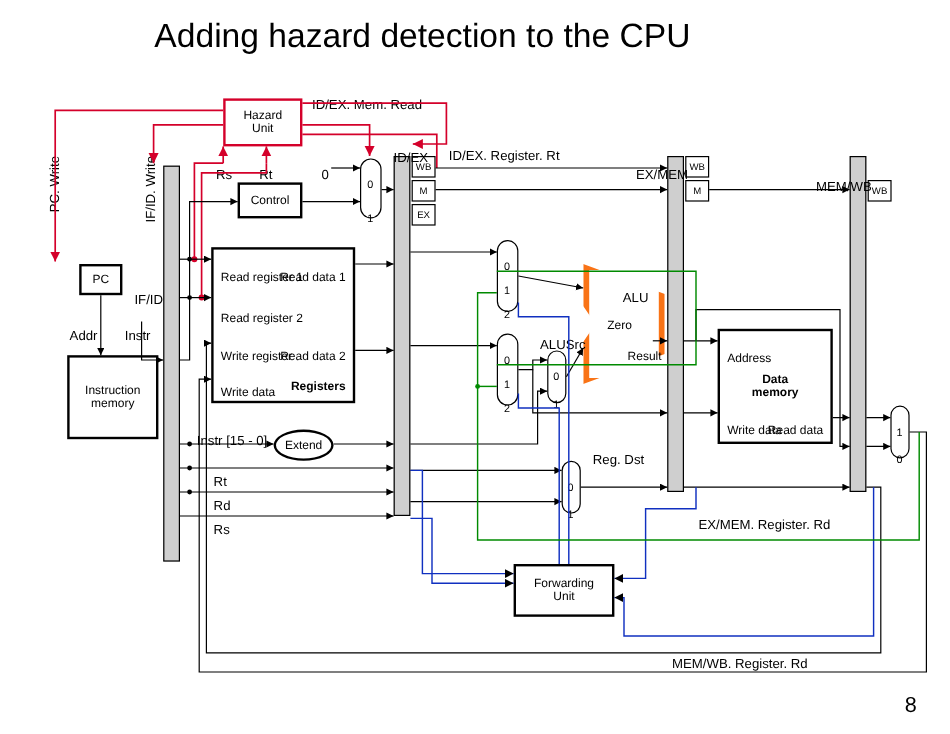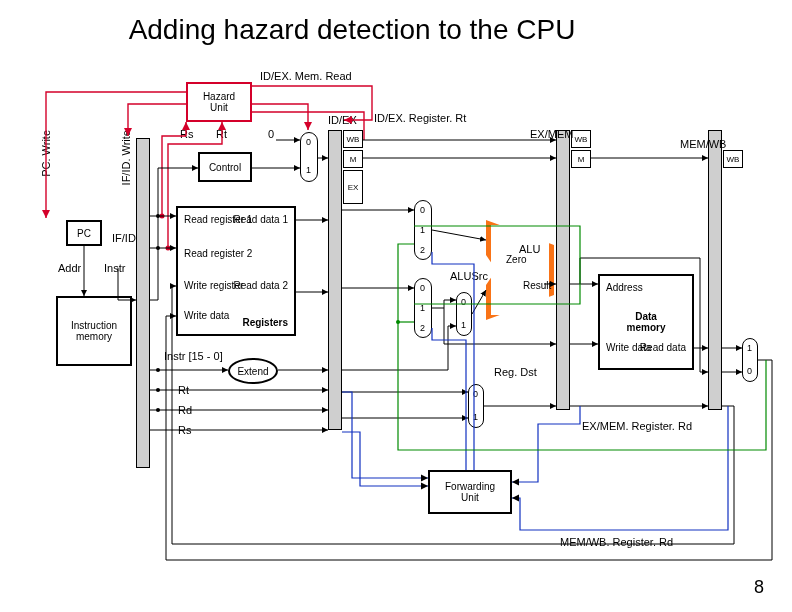--- a/index.html
+++ b/index.html
@@ -22,20 +22,21 @@
   .slidenum {
     position: absolute;
     right: 28px;
     bottom: 14px;
     font-size: 18px;
   }
   .lbl {
     position: absolute;
     font-size: 11px;
     white-space: nowrap;
+    margin-top: 12px;
   }
   .lbl.small { font-size: 10px; }
   .lbl.tiny  { font-size: 9px; }
   .box {
     position: absolute;
     border: 1px solid #000;
     background: #fff;
     font-size: 10px;
     text-align: center;
     display: flex;
@@ -97,21 +98,21 @@
 <div class="title">Adding hazard detection to the CPU</div>
 <div class="slidenum">8</div>
 
 <div class="pipe" style="left:136px; top:138px; width:14px; height:330px;"></div>
 <div class="pipe" style="left:328px; top:130px; width:14px; height:300px;"></div>
 <div class="pipe" style="left:556px; top:130px; width:14px; height:280px;"></div>
 <div class="pipe" style="left:708px; top:130px; width:14px; height:280px;"></div>
 
 <div class="box" style="left:343px; top:130px; width:20px; height:18px; font-size:8px;">WB</div>
 <div class="box" style="left:343px; top:150px; width:20px; height:18px; font-size:8px;">M</div>
-<div class="box" style="left:343px; top:170px; width:20px; height:34px; font-size:8px;">EX</div>
+<div class="box" style="left:343px; top:170px; width:20px; height:18px; font-size:8px;">EX</div>
 
 <div class="box" style="left:571px; top:130px; width:20px; height:18px; font-size:8px;">WB</div>
 <div class="box" style="left:571px; top:150px; width:20px; height:18px; font-size:8px;">M</div>
 
 <div class="box" style="left:723px; top:150px; width:20px; height:18px; font-size:8px;">WB</div>
 
 <div class="box thick" style="left:186px; top:82px; width:66px; height:40px; border-color:#d4002a; white-space:pre;">Hazard
 Unit</div>
 
 <div class="box thick" style="left:66px; top:220px; width:36px; height:26px;">PC</div>

